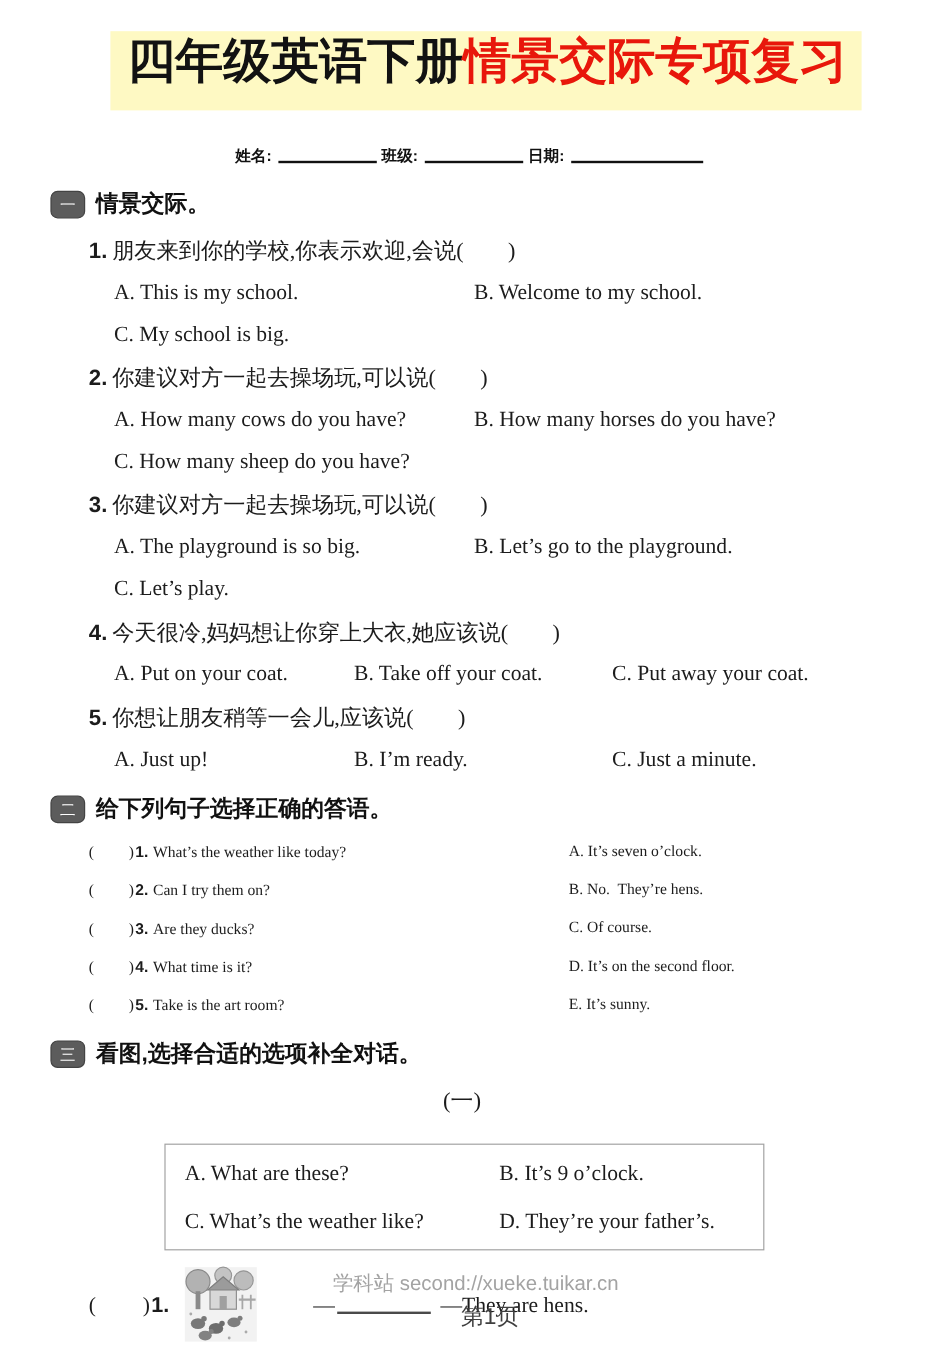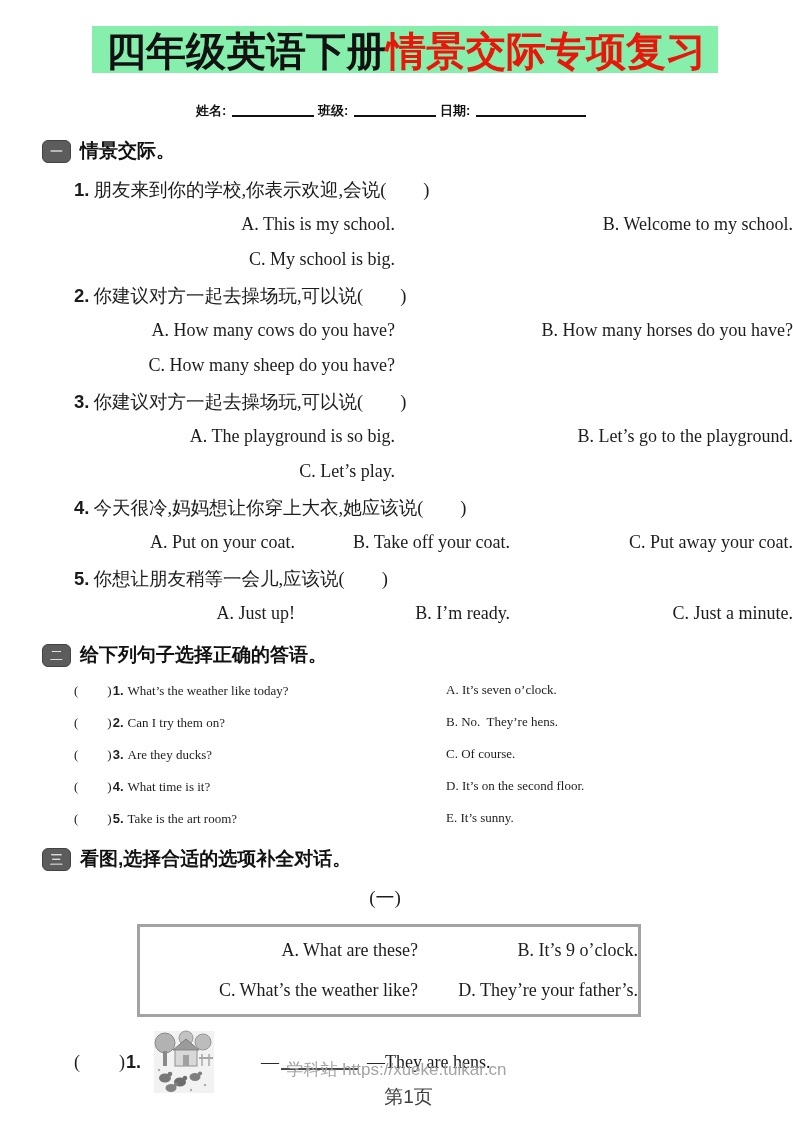--- a/index.html
+++ b/index.html
@@ -2,21 +2,21 @@
 <html><head>
 <meta charset="utf-8">
 <style>
   html,body{margin:0;padding:0;}
   body{
     width:793px;height:1122px;background:#ffffff;position:relative;overflow:hidden;
     font-family:"Liberation Serif",serif;color:#1c1c1c;
   }
   
   .title-band{
-    display:inline-block;background:#86efac;margin:26px 0 0 92px;padding:3px 12px 0 14px;
+    display:inline-block;background:#fef9c3;margin:26px 0 0 92px;padding:3px 12px 19px 14px;
     font-family:"Liberation Sans",sans-serif;font-weight:900;font-size:40px;line-height:44px;
     color:#121212;white-space:nowrap;
   }
   .title-red{color:#e8170b;}
   
   .meta{
     margin:27px 0 0 196px;font-family:"Liberation Sans",sans-serif;font-weight:bold;
     font-size:13px;color:#111;white-space:nowrap;
   }
   .blank{display:inline-block;border-bottom:2px solid #111;height:15px;vertical-align:-2px;}
@@ -30,28 +30,28 @@
     color:#fff;font-size:13px;line-height:21px;text-align:center;
     font-family:"Liberation Sans",sans-serif;flex:0 0 auto;
   }
   .sec-title{font-family:"Liberation Sans",sans-serif;font-weight:bold;font-size:19px;color:#111;}
   
   .q-line{margin:13px 0 0 74px;font-size:18.5px;white-space:nowrap;}
   .q-num{font-family:"Liberation Sans",sans-serif;font-weight:bold;margin-right:4px;}
   .opts{display:grid;margin:12px 0 0 95px;font-size:18px;}
   .opts.two{grid-template-columns:300px auto;row-gap:14px;}
   .opts.three{grid-template-columns:200px 215px auto;}
-  .opt{white-space:nowrap;text-align:right;}
+  .opt{white-space:nowrap;}
   
   .s2-row{display:grid;grid-template-columns:372px auto;margin:14px 0 0 74px;font-size:13px;}
   .paren{letter-spacing:1px;}
-  .keep-space{white-space:pre;}
+  .keep-space{white-space:pre;margin-left:28px;}
   
   .s3-sub{width:770px;text-align:center;margin-top:13px;font-size:19px;}
-  .s3-box{margin:13px 0 0 137px;width:482px;border:3px solid #a3a3a3;padding:13px 0 13px 16px;}
+  .s3-box{margin:23px 0 0 137px;width:482px;border:1px solid #a3a3a3;padding:13px 0 13px 16px;}
   .s3-grid{display:grid;grid-template-columns:262px auto;row-gap:19px;font-size:18px;}
   .item1{display:flex;align-items:center;margin:13px 0 0 74px;font-size:18px;}
   .farm{margin-left:8px;flex:0 0 auto;}
   .dialog{margin-left:46px;white-space:nowrap;}
   .blank2{display:inline-block;width:78px;border-bottom:2px solid #4a4a4a;height:13px;vertical-align:-2px;margin:0 8px 0 2px;}
   
   .footer{position:absolute;left:0;bottom:12px;width:793px;text-align:center;font-family:"Liberation Sans",sans-serif;}
   .footer-site{color:#a3a3a3;font-size:17px;}
   .footer-page{color:#3f3f3f;font-size:19px;margin-top:3px;padding-left:24px;}
 </style>
@@ -193,18 +193,18 @@
     <circle cx="6" cy="40" r="1.2" fill="#aaaaaa"></circle>
     <circle cx="38" cy="60" r="1.2" fill="#aaaaaa"></circle>
   </svg>
   <span class="dialog">
     <span>—</span><span class="blank2"></span><span>—They are hens.</span>
   </span>
 </div>
 
 
 <div class="footer">
-  <div class="footer-site">学科站 https://xueke.tuikar.cn</div>
+  <div class="footer-site">学科站 second://xueke.tuikar.cn</div>
   <div class="footer-page">第1页</div>
 </div>
 
 
 
 
 </body></html>

